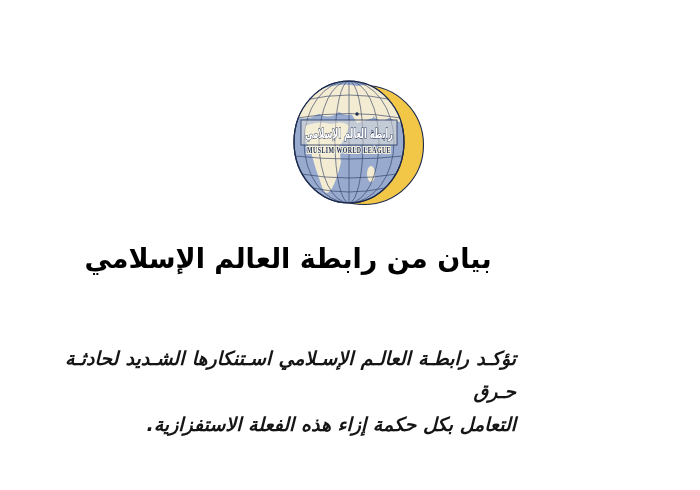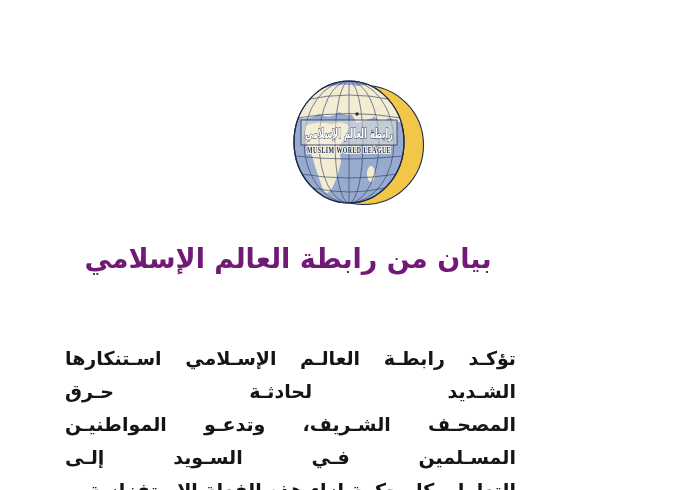--- a/index.html
+++ b/index.html
@@ -22,34 +22,34 @@
   }
   .logo svg { display: block; }
   .title {
     position: absolute;
     top: 243px; left: 0; right: 0;
     margin: 0;
     text-align: center;
     direction: rtl;
     font-size: 27px;
     font-weight: bold;
-    color: #701a75;
+    color: #000000;
     letter-spacing: 0;
   }
   .body-text {
     position: absolute;
     top: 342px; left: 65px; right: 60px;
     direction: rtl;
     color: #151515;
     font-weight: bold;
     font-size: 19px;
     line-height: 33px;
   }
   .para { margin: 0; }
-  .line { display: block; }
+  .line { display: block; font-style: italic; }
   .line.j {
     text-align: justify;
     text-align-last: justify;
     text-justify: inter-word;
   }
   .line.last { text-align: right; }
   .logo-english-text {
     font-family: "Liberation Serif", serif;
     font-weight: bold;
     letter-spacing: 0.6px;
@@ -105,19 +105,18 @@
 
       <ellipse cx="64" cy="66" rx="55" ry="61" fill="none" stroke-width="1.2" stroke="#1c2a4d"></ellipse>
     </svg>
   </div>
 
   <h1 class="title" lang="ar">بيان من رابطة العالم الإسلامي</h1>
 
   <div class="body-text" lang="ar">
     <p class="para">
       <span class="line j">تؤكـد رابطـة العالـم الإسـلامي اسـتنكارها الشـديد لحادثـة حـرق</span>
-      <span class="line j">المصحـف الشـريف، وتدعـو المواطنيـن المسـلمين فـي السـويد إلـى</span>
       <span class="line last">التعامل بكل حكمة إزاء هذه الفعلة الاستفزازية.</span>
     </p>
 
   </div>
 
 </div>
 
 </body></html>

